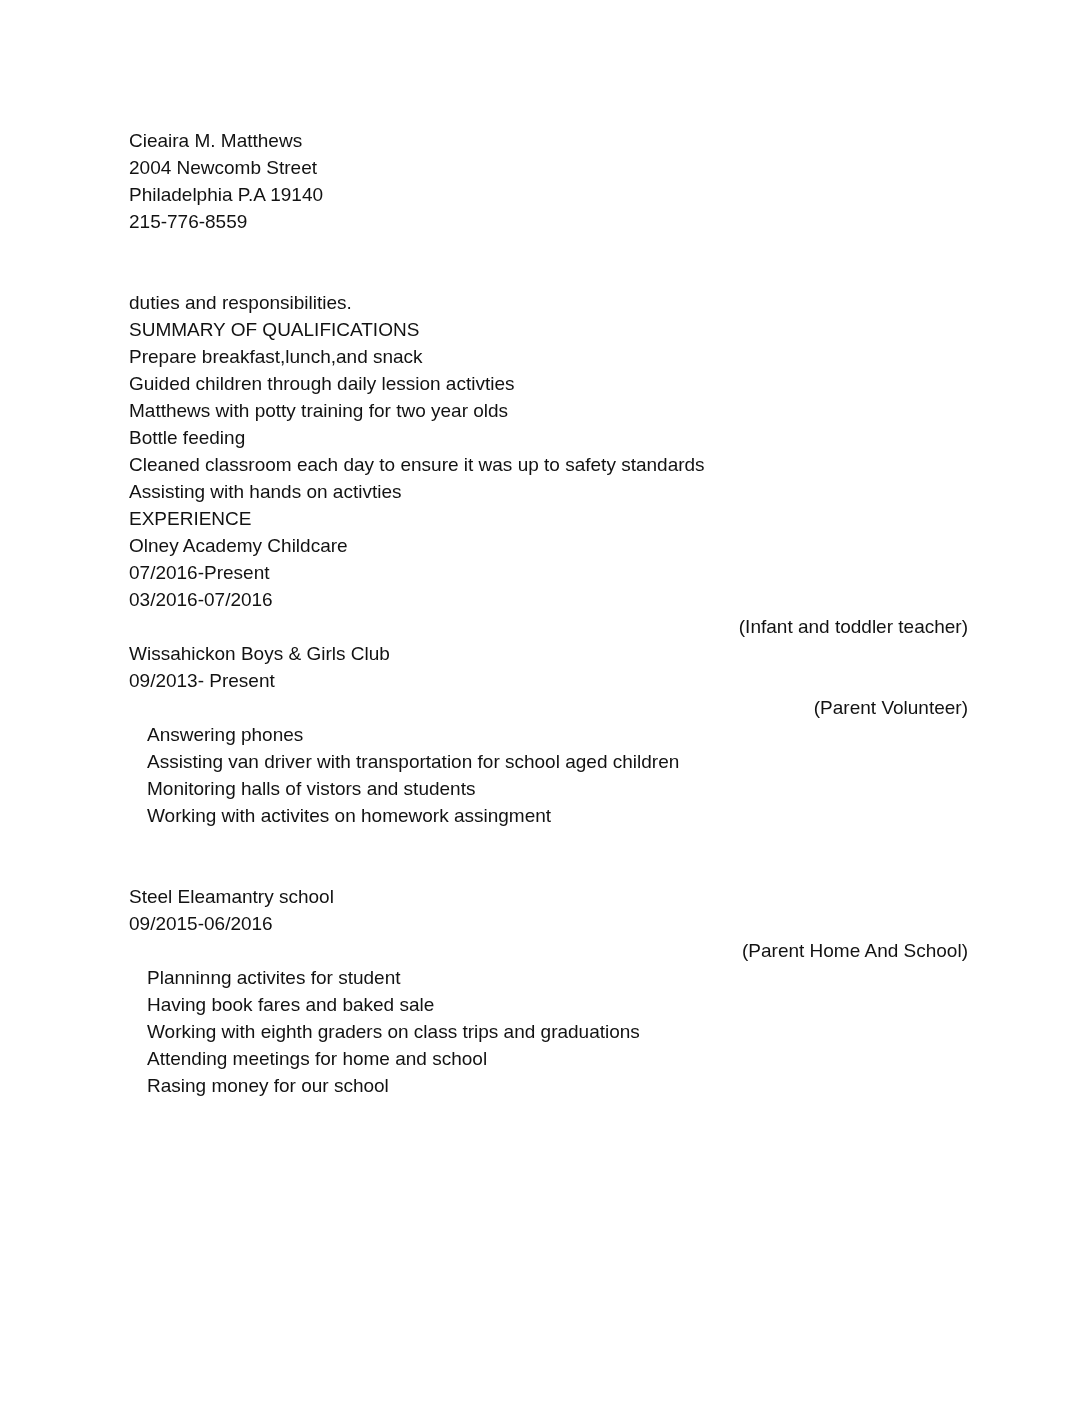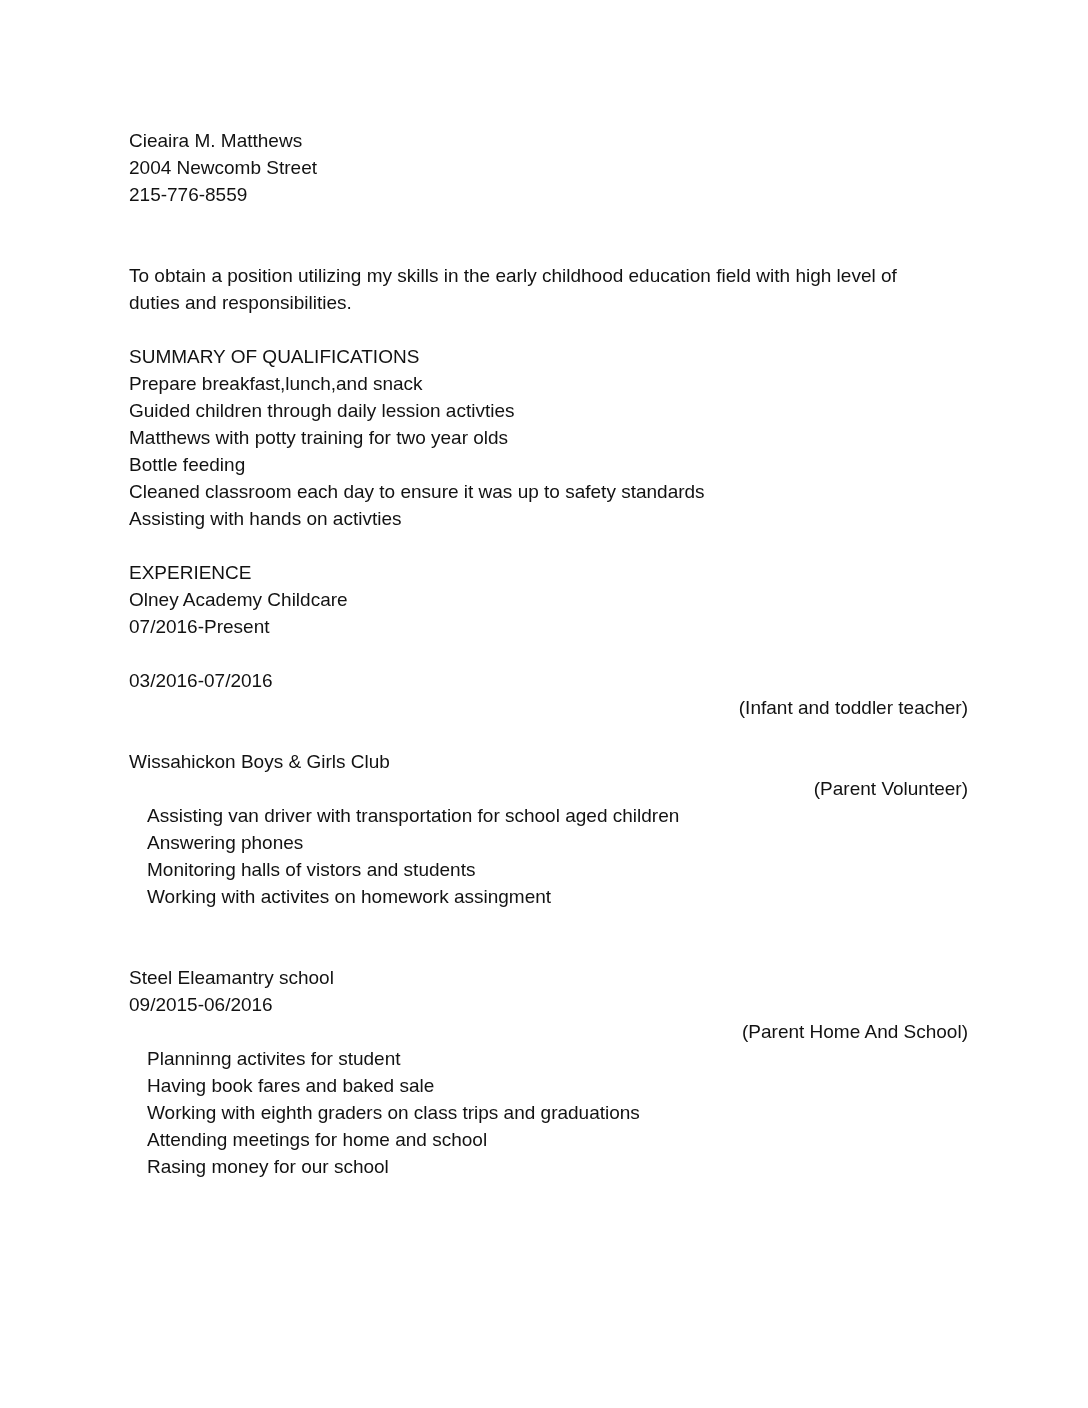--- a/index.html
+++ b/index.html
@@ -21,39 +21,39 @@
     color: #121212;
     font-family: "Liberation Sans", "DejaVu Sans", sans-serif;
     font-size: 19px;
     line-height: 27px;
     font-weight: 400;
   }
   .line {
     white-space: pre;
   }
   
-  .gap1 { margin-top: 27px; }
+  .gap1 { }
   .gap2 { margin-top: 54px; }
   
   .indent-role { padding-left: 13px; text-align: right; }
   .indent-duty { padding-left: 18px; }
 </style>
 </head>
 <body>
 
 <div class="page">
 
   <header>
     <div class="line">Cieaira M. Matthews</div>
     <div class="line">2004 Newcomb Street</div>
+    <div class="line">Philadelphia P.A 19140</div>
     <div class="line">215-776-8559</div>
   </header>
 
   <section class="gap2">
-    <div class="line">To obtain a position utilizing my skills in the early childhood education field with high level of</div>
     <div class="line">duties and responsibilities.</div>
   </section>
 
   <section class="gap1">
     <div class="line">SUMMARY OF QUALIFICATIONS</div>
     <div class="line">Prepare breakfast,lunch,and snack</div>
     <div class="line">Guided children through daily lession activties</div>
     <div class="line">Matthews with potty training for two year olds</div>
     <div class="line">Bottle feeding</div>
     <div class="line">Cleaned classroom each day to ensure it was up to safety standards</div>
@@ -66,23 +66,24 @@
     <div class="line">07/2016-Present</div>
   </section>
 
   <section class="gap1">
     <div class="line">03/2016-07/2016</div>
     <div class="line indent-role">(Infant and toddler teacher)</div>
   </section>
 
   <section class="gap1">
     <div class="line">Wissahickon Boys &amp; Girls Club</div>
+    <div class="line">09/2013- Present</div>
     <div class="line indent-role">(Parent Volunteer)</div>
+    <div class="line indent-duty">Answering phones</div>
     <div class="line indent-duty">Assisting van driver with transportation for school aged children</div>
-    <div class="line indent-duty">Answering phones</div>
     <div class="line indent-duty">Monitoring halls of vistors and students</div>
     <div class="line indent-duty">Working with activites on homework assingment</div>
   </section>
 
   <section class="gap2">
     <div class="line">Steel Eleamantry school</div>
     <div class="line">09/2015-06/2016</div>
     <div class="line indent-role">(Parent Home And School)</div>
     <div class="line indent-duty">Planninng activites for student</div>
     <div class="line indent-duty">Having book fares and baked sale</div>

